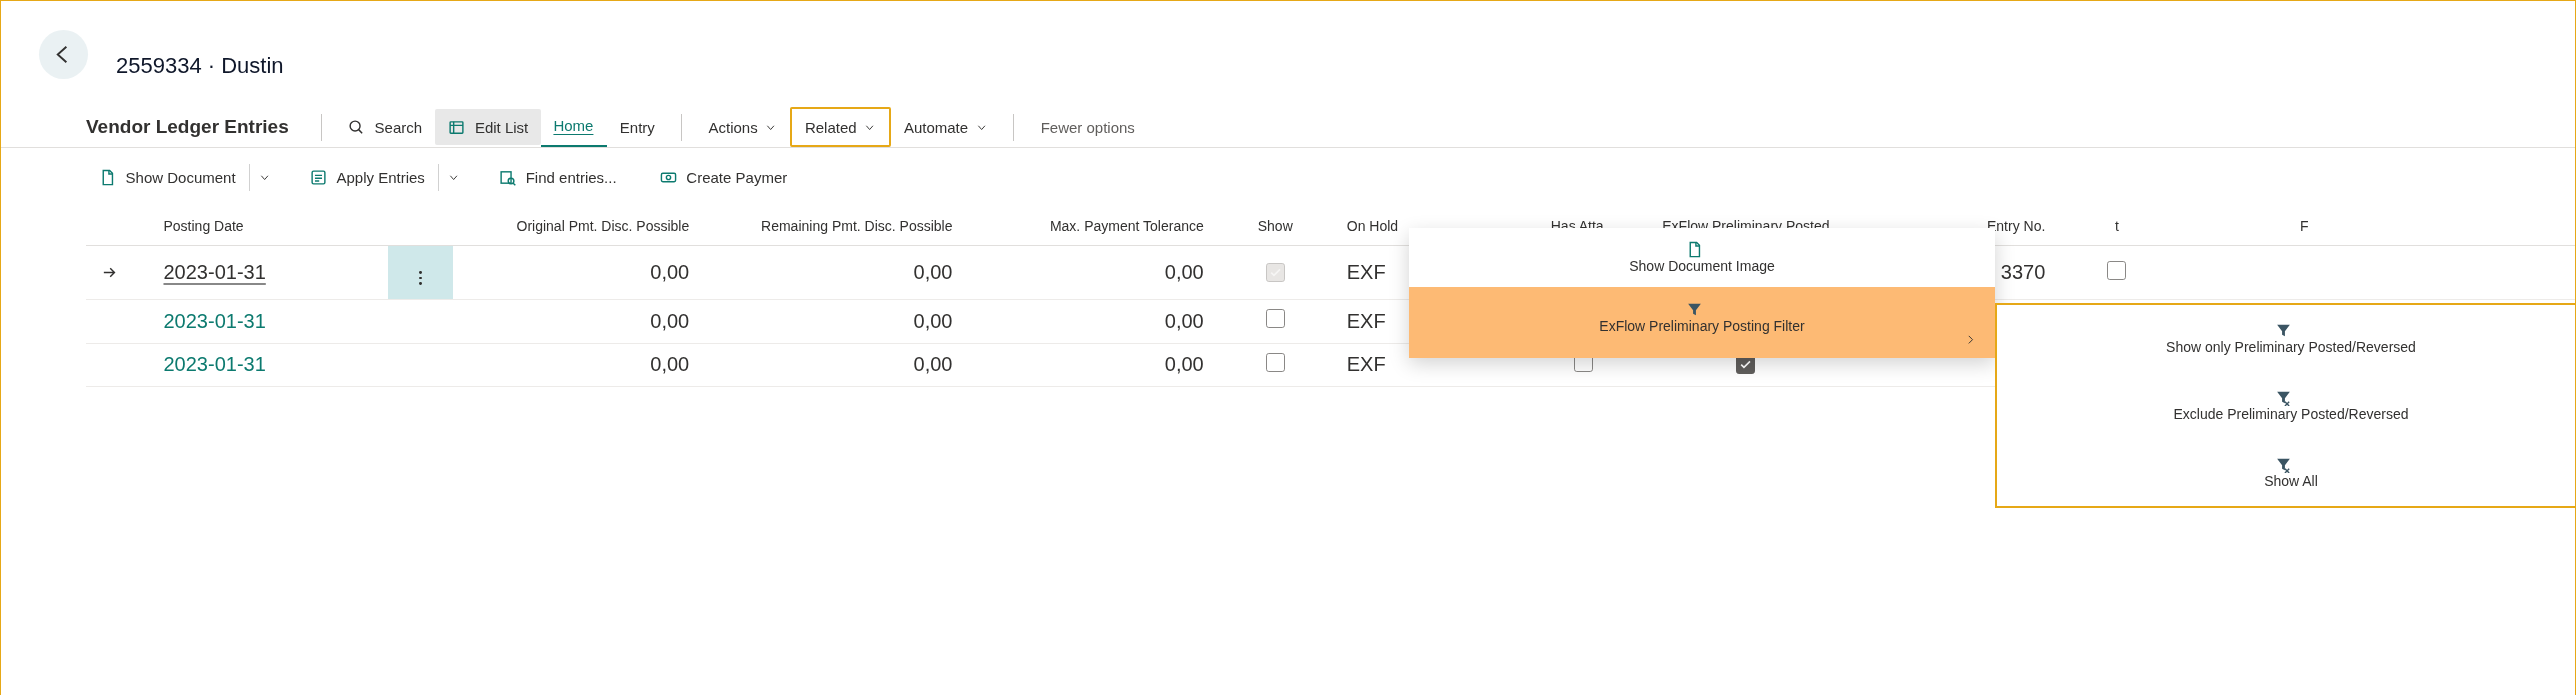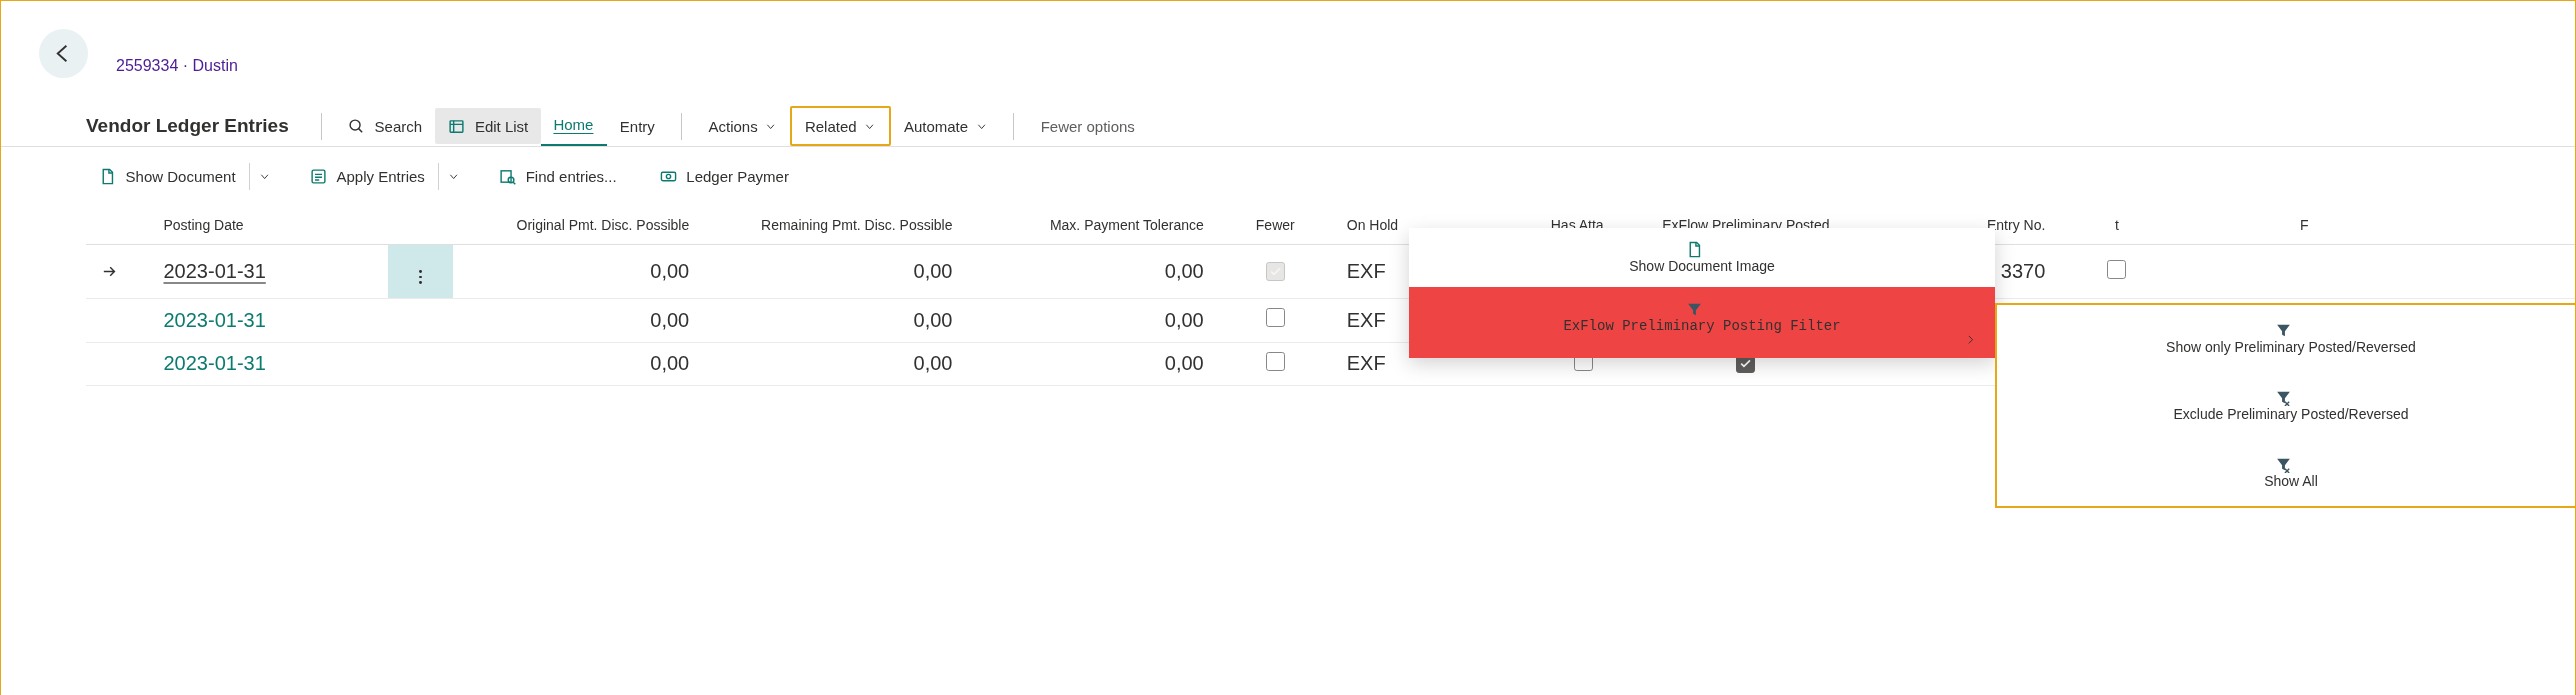--- a/index.html
+++ b/index.html
@@ -3,21 +3,21 @@
 <meta charset="utf-8">
 <style>
   * { box-sizing: border-box; margin: 0; padding: 0; }
   body { font-family: "Segoe UI", Arial, sans-serif; font-size: 14px; color: #323130; background: #fff; }
   .frame { border: 1.9px solid #e6a817; width: 2576px; height: 696px; overflow: hidden; position: relative; }
   
   
   .header-row { display: flex; align-items: center; padding: 28px 38px 19px 38px; }
   .back-btn { width: 49px; height: 49px; border-radius: 50%; background: #eaf1f3; display: flex; align-items: center; justify-content: center; cursor: pointer; margin-right: 28px; }
   .back-btn svg { width: 23px; height: 23px; }
-  .page-title { font-size: 16px; color: #4c1d95; margin-top: 24px; }
+  .page-title { font-size: 22px; color: #0f172a; margin-top: 24px; }
   
   
   .toolbar { display: flex; align-items: center; padding: 9.4px 85px 0 85px; border-bottom: 0.9px solid #e1dfdd; }
   .toolbar-title { font-size: 19px; font-weight: 600; margin-right: 19px; }
   .vsep { width: 0.9px; height: 26.5px; background: #c8c6c4; margin: 0 13.2px; }
   .tb-item { display: inline-flex; align-items: center; padding: 9.4px 13.2px; cursor: pointer; border-radius: 1.9px; font-size: 15px; }
   .tb-item.active-grey { background: #e8e8e8; }
   .tb-item .ico { margin-right: 9.4px; display: inline-flex; }
   .tb-item.home-tab { color: #0c7a6f; border-bottom: 2.8px solid #0c7a6f; border-radius: 0; padding-bottom: 11.3px; text-decoration: underline; text-underline-offset: 2.8px; padding-left: 12px;}
   .tb-item.related-hl { border: 2.8px solid #e6a817; border-radius: 1.9px; }
@@ -52,21 +52,21 @@
   .chk.checked { background:#605e5c; border-color:#605e5c; }
   .chk.checked svg { width:13.2px; height:13.2px; }
   .chk.disabled { background:#e8e6e4; border-color:#c8c6c4; }
   .chk.disabled.checked svg { opacity:.6; }
   
   
   .dd-first { position: absolute; top: 227px; left: 1408px; width: 586px; background:#fff; box-shadow: 0 5.7px 19px rgba(0,0,0,.18); z-index: 5; }
   .dd-item { display:flex; align-items:center; padding: 13.2px 19px; font-size:14px; cursor:pointer;flex-direction:column; }
   .dd-item .ico { margin-right: 13.2px; display:inline-flex; width:19px; }
   .dd-item .arrow-right { margin-left: auto; }
-  .dd-item.hover { background:#ef4444;font-family:Liberation Mono, monospace; }
+  .dd-item.hover { background:#fdba74; }
   .dd-second { position: absolute; top: 302px; left: 1994px; width: 592px; background:#fff; border: 2.8px solid #e6a817; z-index: 6; }
   .dd-second .dd-item { padding: 17px 21px; }
   
   svg { display:block; }
 </style>
 </head>
 <body>
 
 <div class="frame">
 
@@ -179,35 +179,35 @@
       <span>Find entries...</span>
     </div>
     <div class="sub-gap"></div>
     <div class="sub-item">
       <span class="ico">
         <svg width="17" height="17" viewBox="0 0 24 24" fill="none" stroke="#0c7a6f" stroke-width="2">
             <rect x="2" y="6" width="20" height="12" rx="2"></rect>
             <circle cx="12" cy="12" r="3"></circle>
           </svg>
       </span>
-      <span>Ledger Paymer</span>
+      <span>Create Paymer</span>
     </div>
   </div>
 
   <div class="table-wrap">
     <table>
       <thead>
         <tr>
           <th class="sel-col"></th>
           <th class="left" style="width:180px">Posting Date</th>
           <th class="menu-col"></th>
           <th style="width:189px">Original Pmt. Disc. Possible</th>
           <th style="width:198px">Remaining Pmt. Disc. Possible</th>
           <th style="width:189px">Max. Payment Tolerance</th>
-          <th class="center" style="width:85px">Fewer</th>
+          <th class="center" style="width:85px">Show</th>
           <th class="left" style="width:142px">On Hold</th>
           <th class="center" style="width:94px">Has Atta...</th>
           <th class="center" style="width:151px">ExFlow Preliminary Posted</th>
           <th style="width:161px">Entry No.</th>
           <th class="center" style="width:85px">t</th>
           <th style="width:113px">F</th>
           <th style="width:189px"></th>
         </tr>
       </thead>
       <tbody id="tbody">

